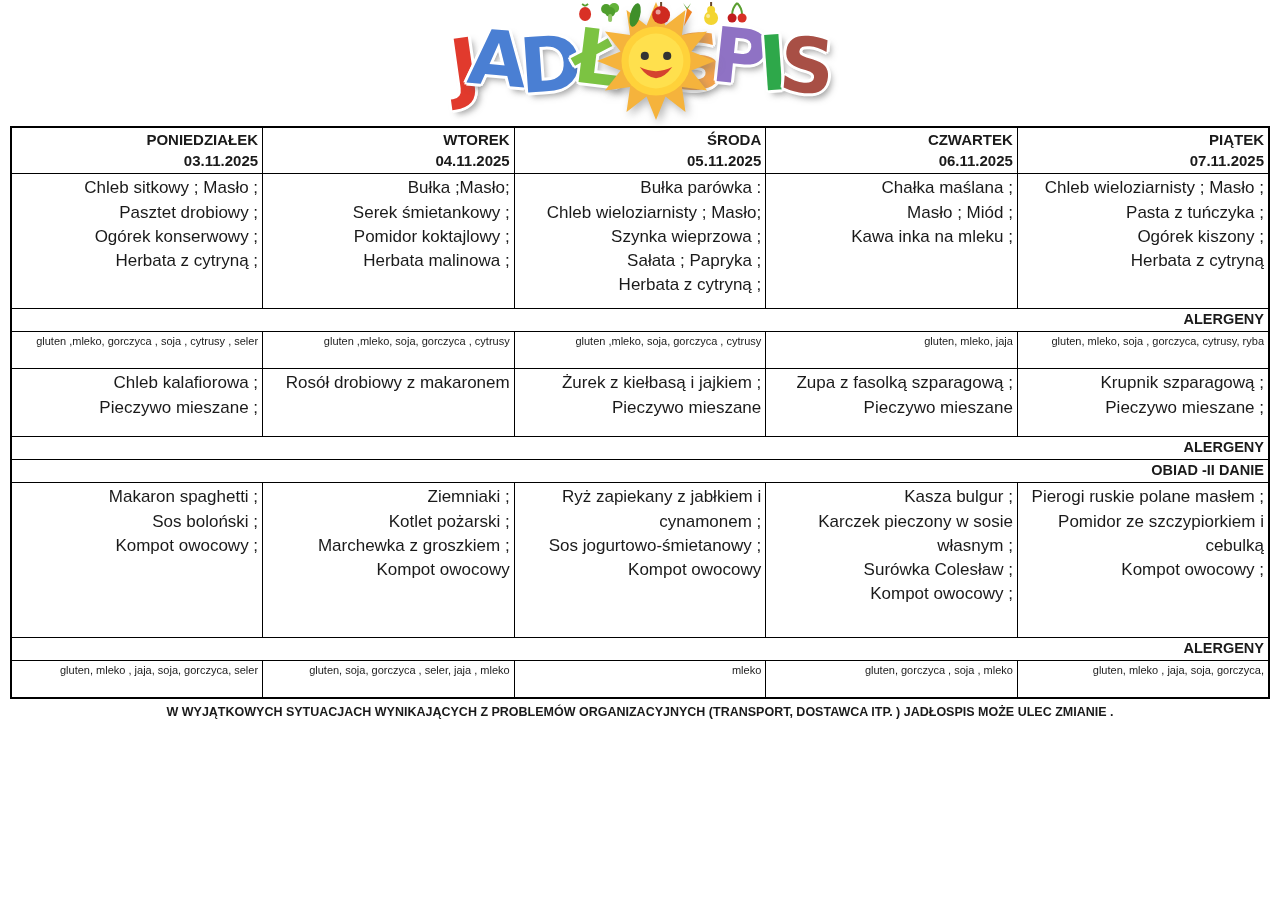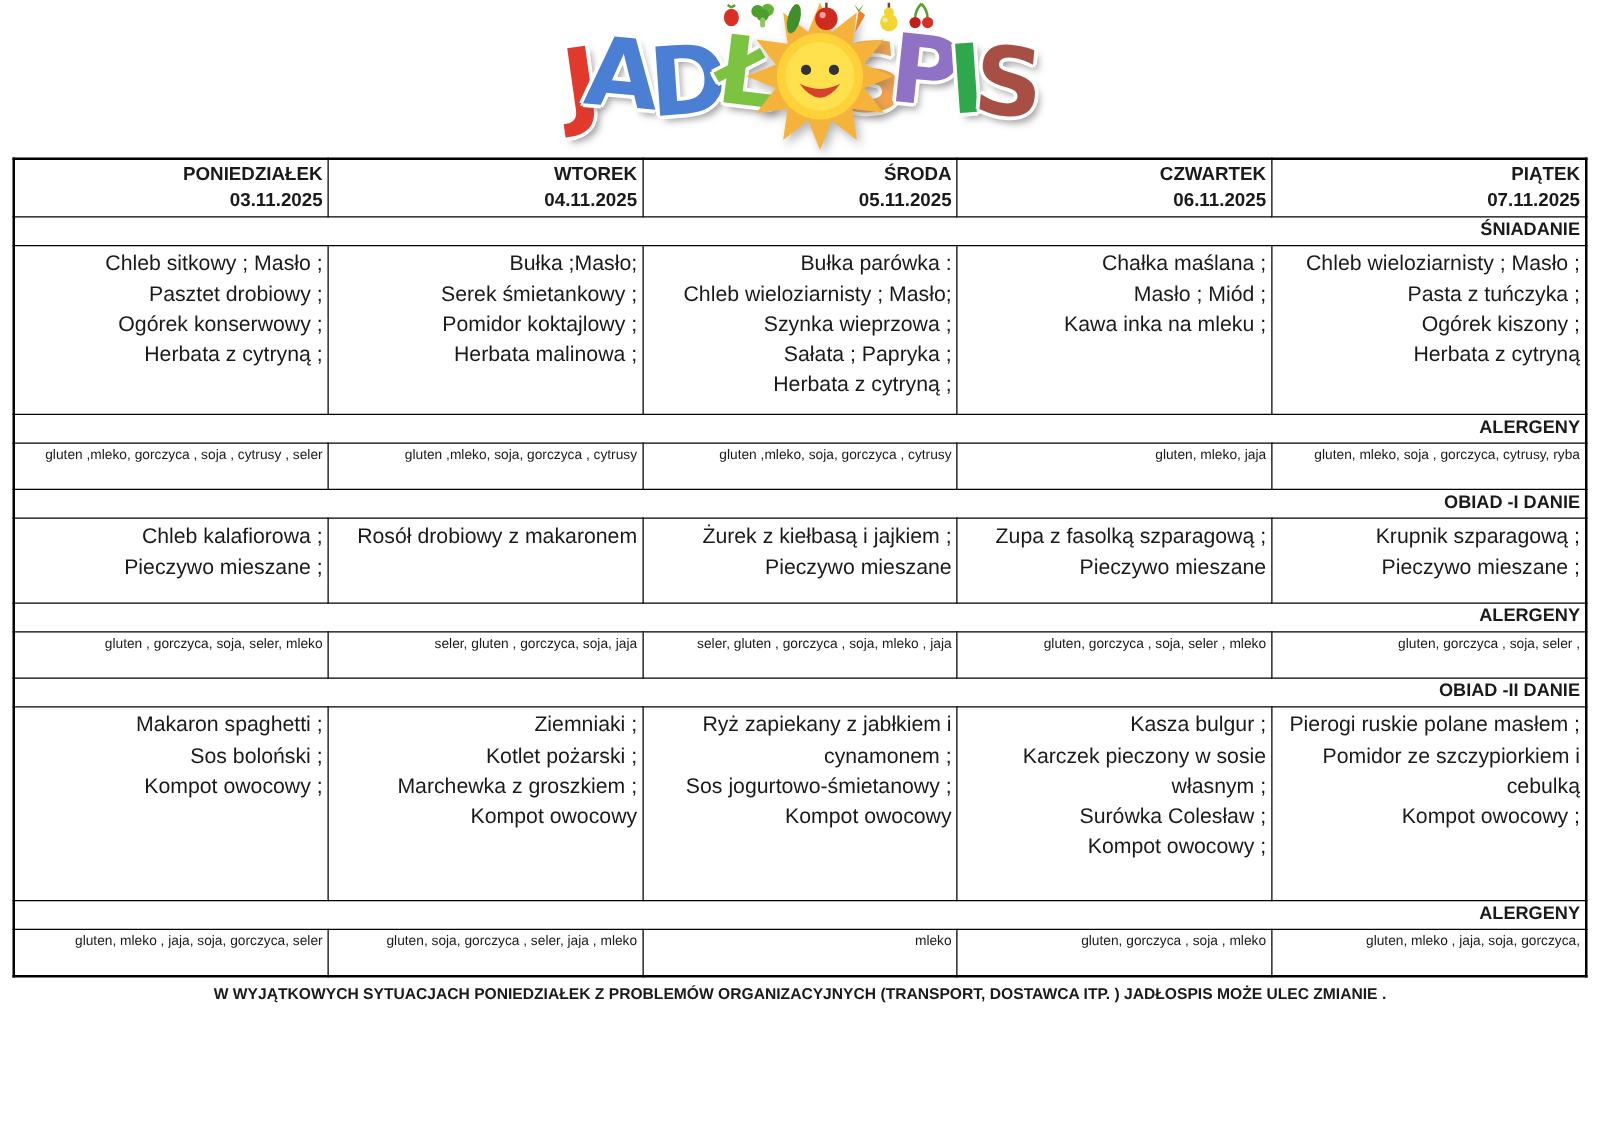--- a/index.html
+++ b/index.html
@@ -133,23 +133,20 @@
       <td class="day-cell">
         <div class="day-name">CZWARTEK</div>
         <div class="day-date">06.11.2025</div>
       </td>
       <td class="day-cell">
         <div class="day-name">PIĄTEK</div>
         <div class="day-date">07.11.2025</div>
       </td>
     </tr>
 
-    <tr>
-      <td class="section-cell" colspan="5">ŚNIADANIE</td>
-    </tr>
     <tr class="r-breakfast">
       <td class="meal-cell">Chleb sitkowy ; Masło ;
 Pasztet drobiowy  ;
 Ogórek konserwowy   ;
 Herbata  z cytryną  ;</td>
       <td class="meal-cell">Bułka  ;Masło;
 Serek śmietankowy   ;
 Pomidor koktajlowy  ;
 Herbata malinowa ;</td>
       <td class="meal-cell">Bułka parówka :
@@ -170,44 +167,34 @@
       <td class="section-cell" colspan="5">ALERGENY</td>
     </tr>
     <tr class="r-allerg">
       <td class="allergen-cell">gluten ,mleko, gorczyca , soja , cytrusy , seler</td>
       <td class="allergen-cell">gluten ,mleko, soja, gorczyca , cytrusy</td>
       <td class="allergen-cell">gluten ,mleko, soja, gorczyca , cytrusy</td>
       <td class="allergen-cell">gluten, mleko, jaja</td>
       <td class="allergen-cell">gluten, mleko, soja , gorczyca, cytrusy, ryba</td>
     </tr>
 
-    <tr>
-      <td class="section-cell" colspan="5">OBIAD -I DANIE</td>
-    </tr>
     <tr class="r-lunch1">
       <td class="meal-cell">Chleb kalafiorowa  ;
 Pieczywo mieszane   ;</td>
       <td class="meal-cell">Rosół drobiowy z makaronem</td>
       <td class="meal-cell">Żurek z kiełbasą i jajkiem   ;
 Pieczywo mieszane</td>
       <td class="meal-cell">Zupa z fasolką szparagową   ;
 Pieczywo mieszane</td>
       <td class="meal-cell">Krupnik szparagową ;
 Pieczywo mieszane ;</td>
     </tr>
 
     <tr>
       <td class="section-cell" colspan="5">ALERGENY</td>
-    </tr>
-    <tr class="r-allerg">
-      <td class="allergen-cell">gluten , gorczyca,  soja, seler,  mleko</td>
-      <td class="allergen-cell">seler, gluten , gorczyca, soja, jaja</td>
-      <td class="allergen-cell">seler, gluten , gorczyca , soja, mleko , jaja</td>
-      <td class="allergen-cell">gluten,  gorczyca , soja, seler , mleko</td>
-      <td class="allergen-cell">gluten,  gorczyca , soja, seler ,</td>
     </tr>
 
     <tr>
       <td class="section-cell" colspan="5">OBIAD -II DANIE</td>
     </tr>
     <tr class="r-lunch2">
       <td class="meal-cell">Makaron spaghetti ;
 Sos boloński ;
 Kompot owocowy ;</td>
       <td class="meal-cell">Ziemniaki ;
@@ -233,15 +220,15 @@
       <td class="allergen-cell">gluten,  mleko , jaja, soja, gorczyca, seler</td>
       <td class="allergen-cell">gluten, soja, gorczyca  , seler, jaja ,
 mleko</td>
       <td class="allergen-cell">mleko</td>
       <td class="allergen-cell">gluten,  gorczyca , soja , mleko</td>
       <td class="allergen-cell">gluten,  mleko , jaja, soja, gorczyca,</td>
     </tr>
   </tbody>
     </table>
 
-  <div class="footer-note">W WYJĄTKOWYCH SYTUACJACH PONIEDZIAŁEK Z PROBLEMÓW ORGANIZACYJNYCH (TRANSPORT, DOSTAWCA ITP. )  JADŁOSPIS MOŻE ULEC ZMIANIE .</div>
+  <div class="footer-note">W WYJĄTKOWYCH SYTUACJACH WYNIKAJĄCYCH Z PROBLEMÓW ORGANIZACYJNYCH (TRANSPORT, DOSTAWCA ITP. )  JADŁOSPIS MOŻE ULEC ZMIANIE .</div>
 
 </div>
 
 </body></html>

